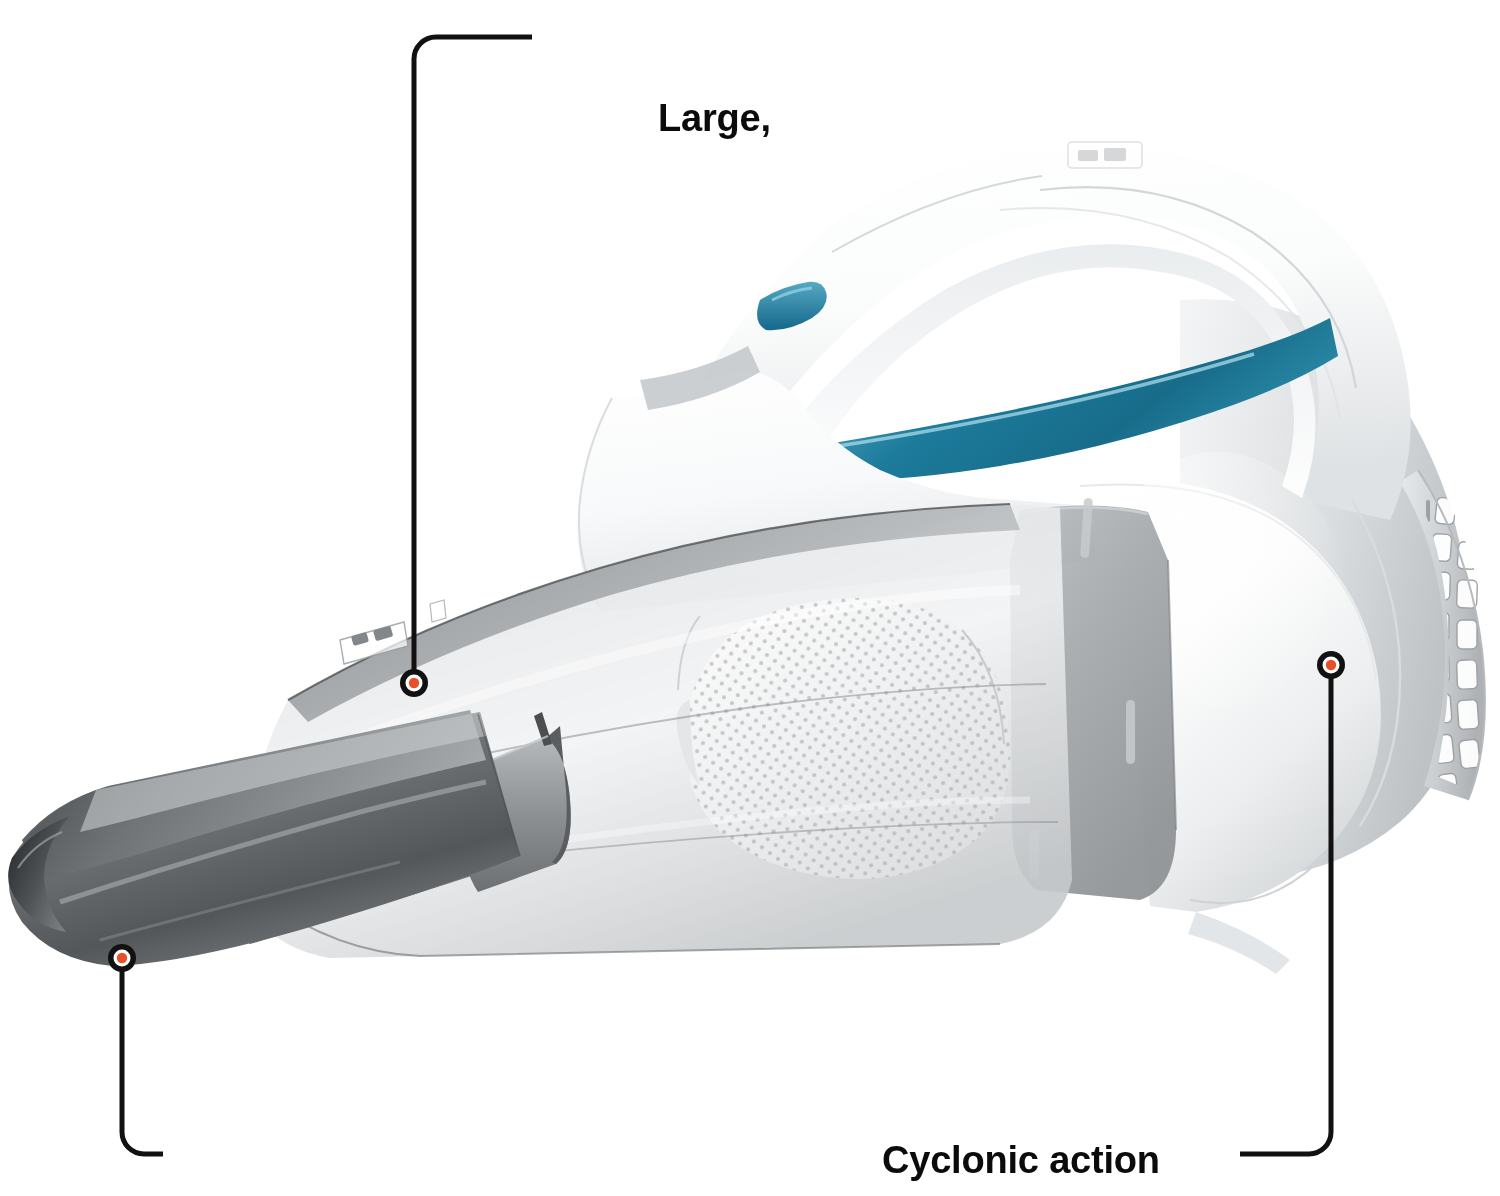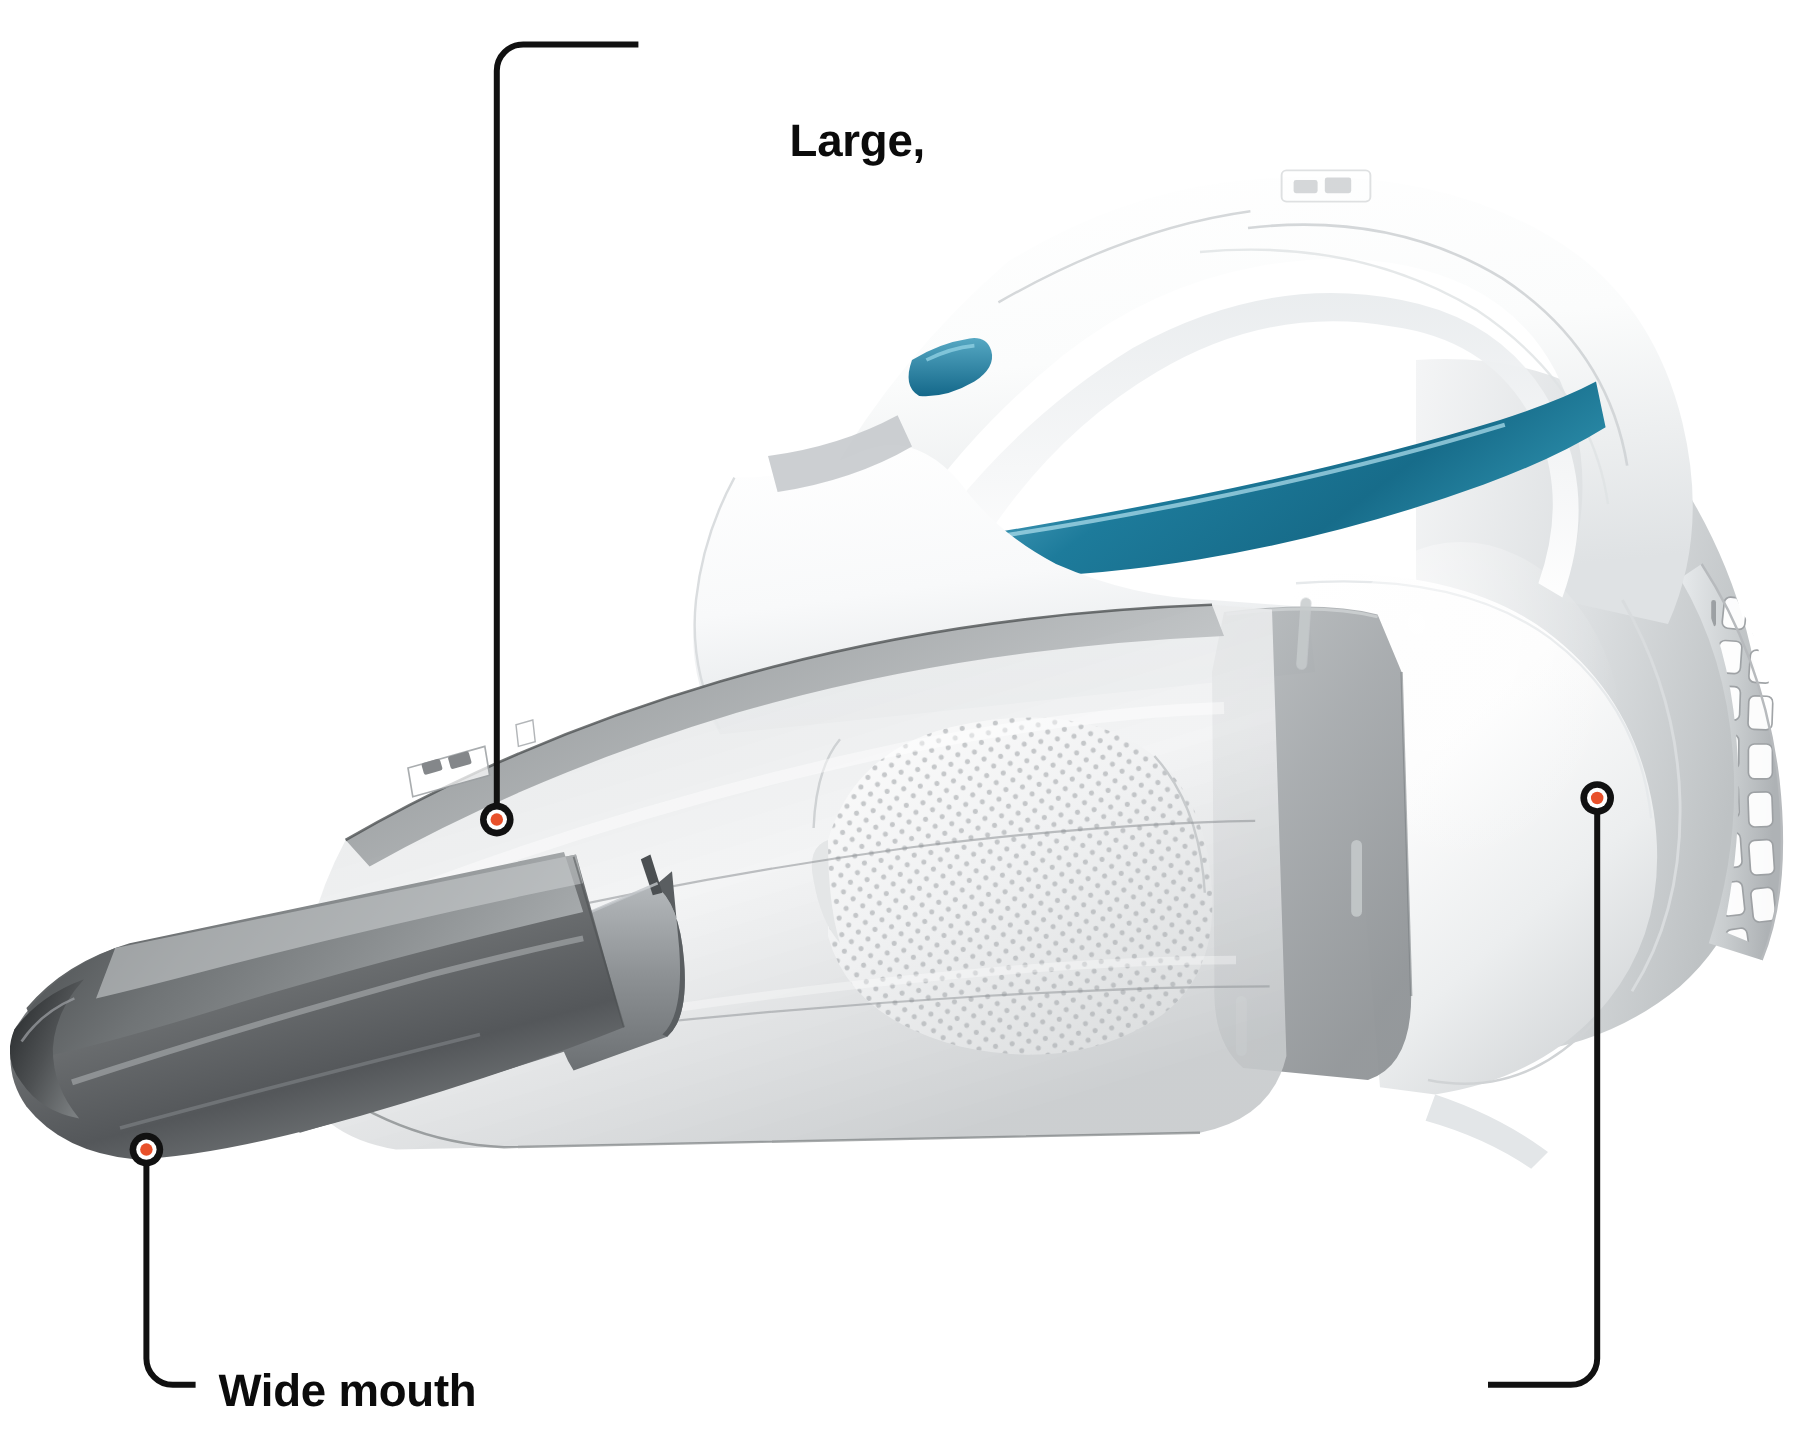--- a/index.html
+++ b/index.html
@@ -377,16 +377,16 @@
         <circle cx="1331" cy="665" r="8.5" fill="#ffffff"></circle>
         <circle cx="1331" cy="665" r="5.2" fill="#e8502a"></circle>
       </g>
     </g>
   </svg>
 
   <div id="lbl-bowl" class="callout-label" style="left: 658px;">
     <div>Large,</div>
   </div>
 
-  <div id="lbl-mouth" class="callout-label">Wide mouth</div>
-
+
+  <div id="lbl-cyclonic" class="callout-label">Cyclonic action</div>
 
 </div>
 
 </body></html>

